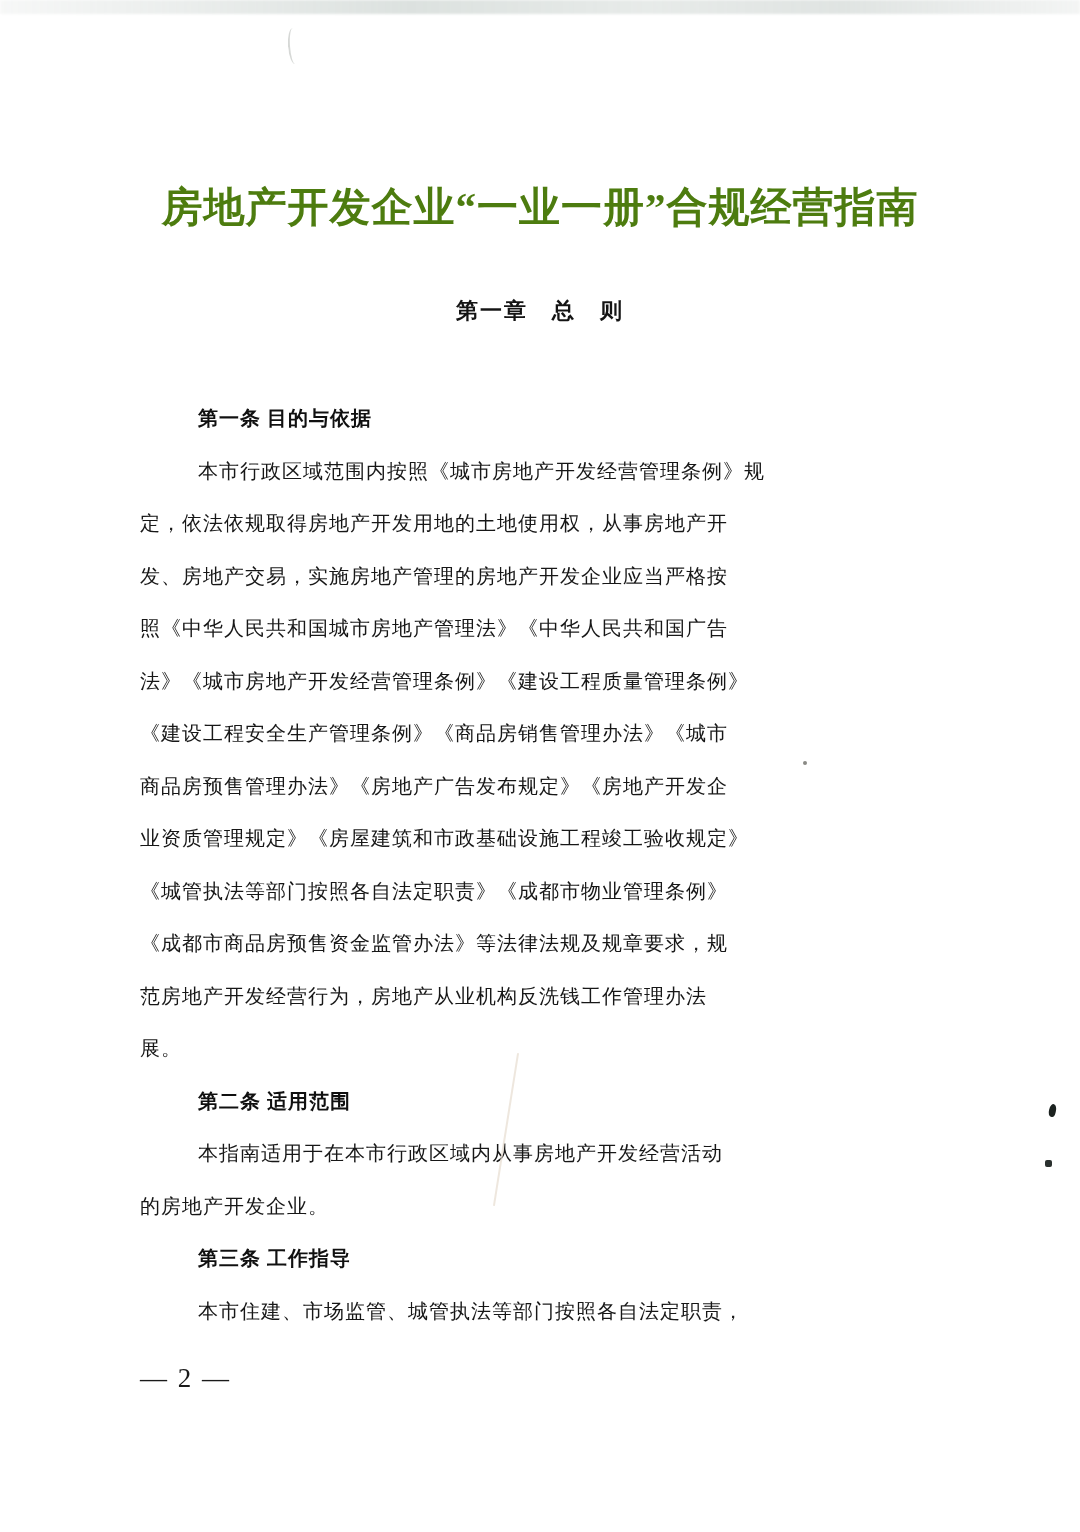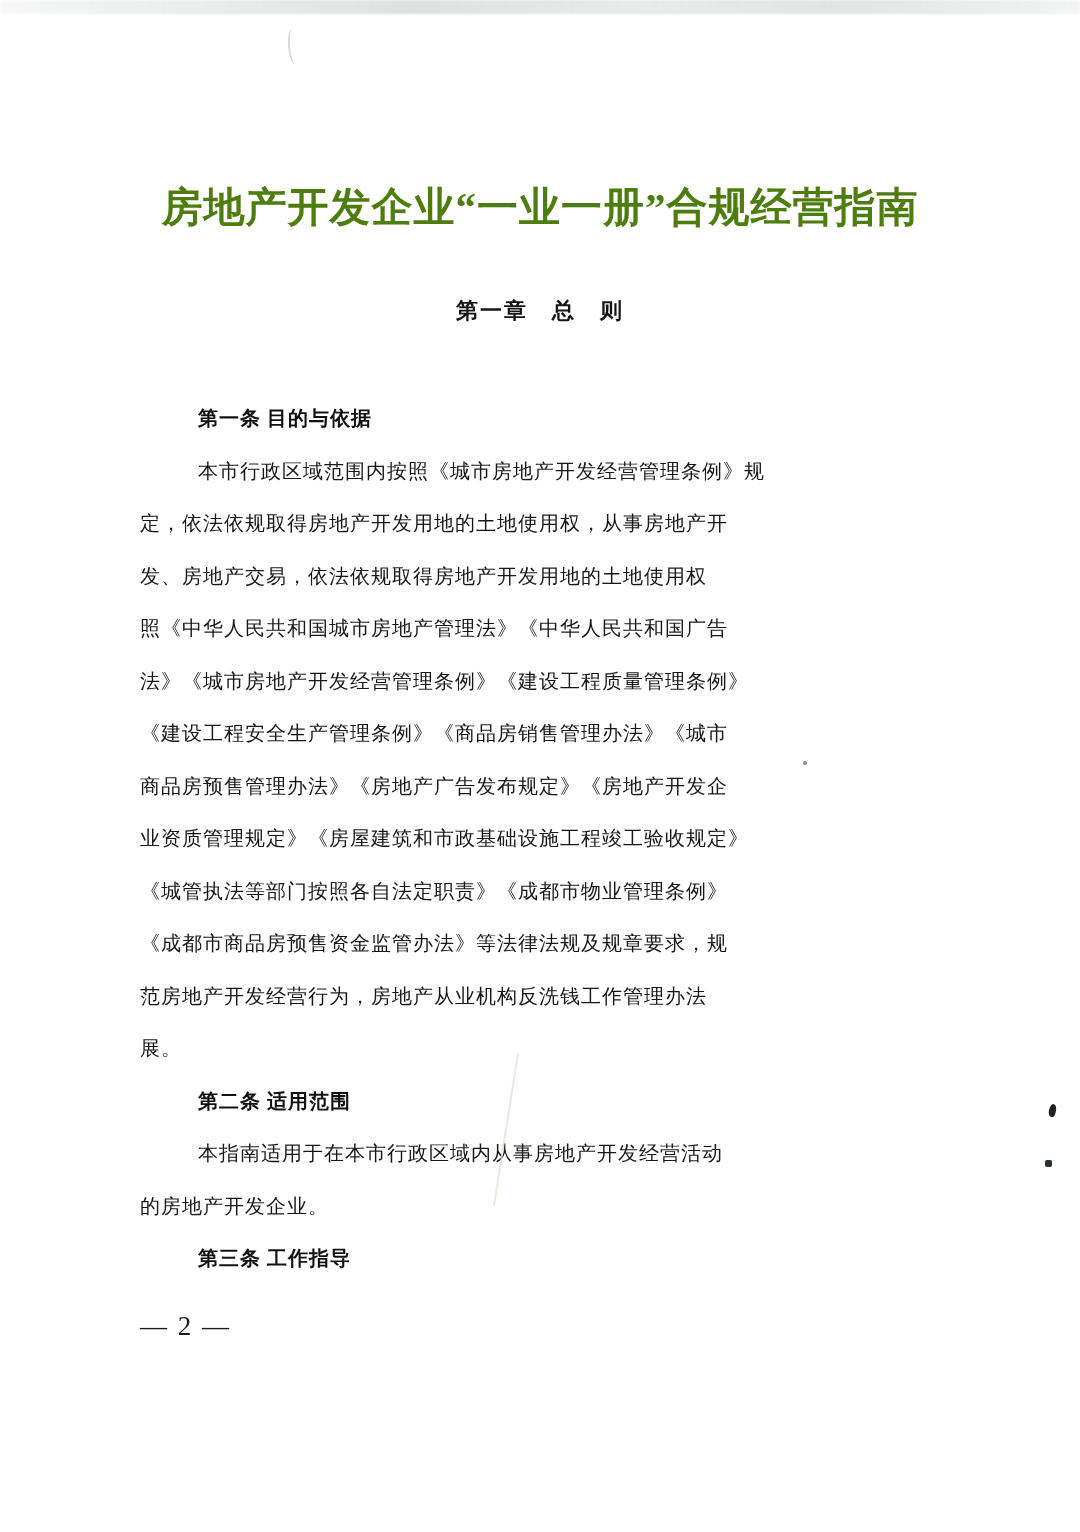--- a/index.html
+++ b/index.html
@@ -103,34 +103,35 @@
 
   <h1 class="title">房地产开发企业“一业一册”合规经营指南</h1>
 
   <h2 class="chapter">第一章　总　则</h2>
 
   <div class="body-block">
 
     <div class="line heading indent">第一条 目的与依据</div>
     <div class="line indent">本市行政区域范围内按照《城市房地产开发经营管理条例》规</div>
     <div class="line">定，依法依规取得房地产开发用地的土地使用权，从事房地产开</div>
-    <div class="line">发、房地产交易，依法依规取得房地产开发用地的土地使用权</div>
+    <div class="line">发、房地产交易，实施房地产管理的房地产开发企业应当严格按</div>
     <div class="line">照《中华人民共和国城市房地产管理法》《中华人民共和国广告</div>
     <div class="line">法》《城市房地产开发经营管理条例》《建设工程质量管理条例》</div>
     <div class="line">《建设工程安全生产管理条例》《商品房销售管理办法》《城市</div>
     <div class="line">商品房预售管理办法》《房地产广告发布规定》《房地产开发企</div>
     <div class="line">业资质管理规定》《房屋建筑和市政基础设施工程竣工验收规定》</div>
     <div class="line">《城管执法等部门按照各自法定职责》《成都市物业管理条例》</div>
     <div class="line">《成都市商品房预售资金监管办法》等法律法规及规章要求，规</div>
     <div class="line">范房地产开发经营行为，房地产从业机构反洗钱工作管理办法</div>
     <div class="line">展。</div>
 
     <div class="line heading indent">第二条 适用范围</div>
     <div class="line indent">本指南适用于在本市行政区域内从事房地产开发经营活动</div>
     <div class="line">的房地产开发企业。</div>
 
     <div class="line heading indent">第三条 工作指导</div>
+    <div class="line indent">本市住建、市场监管、城管执法等部门按照各自法定职责，</div>
 
   </div>
 
   <div class="page-number">— 2 —</div>
 
 </div>
 
 </body></html>

